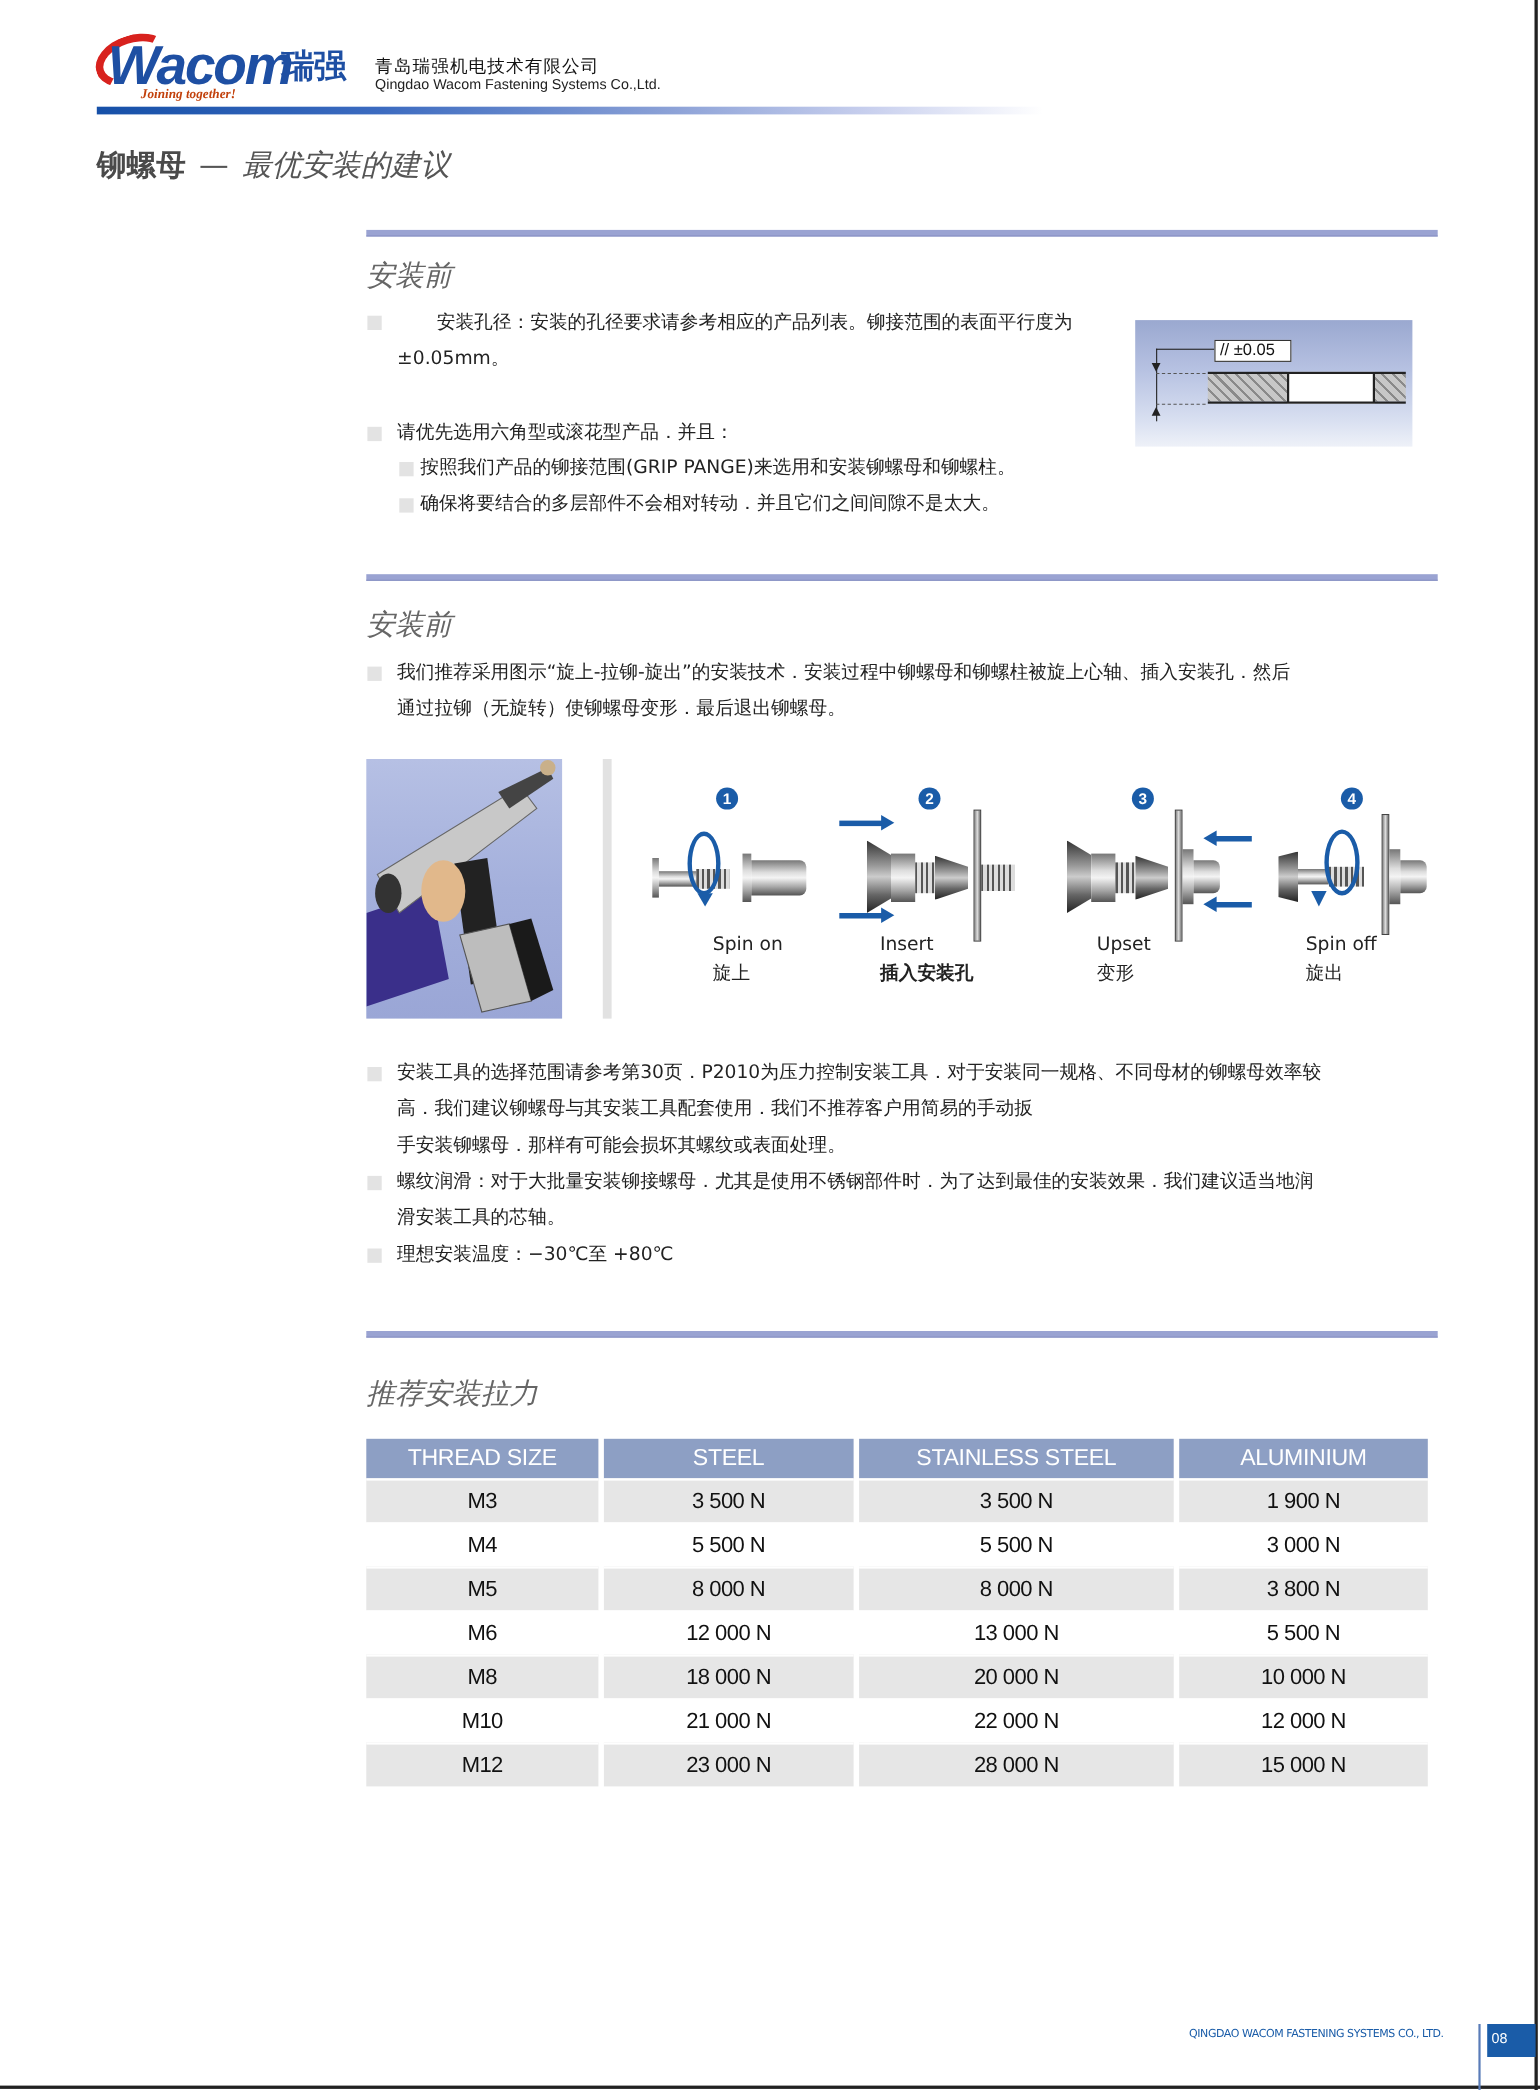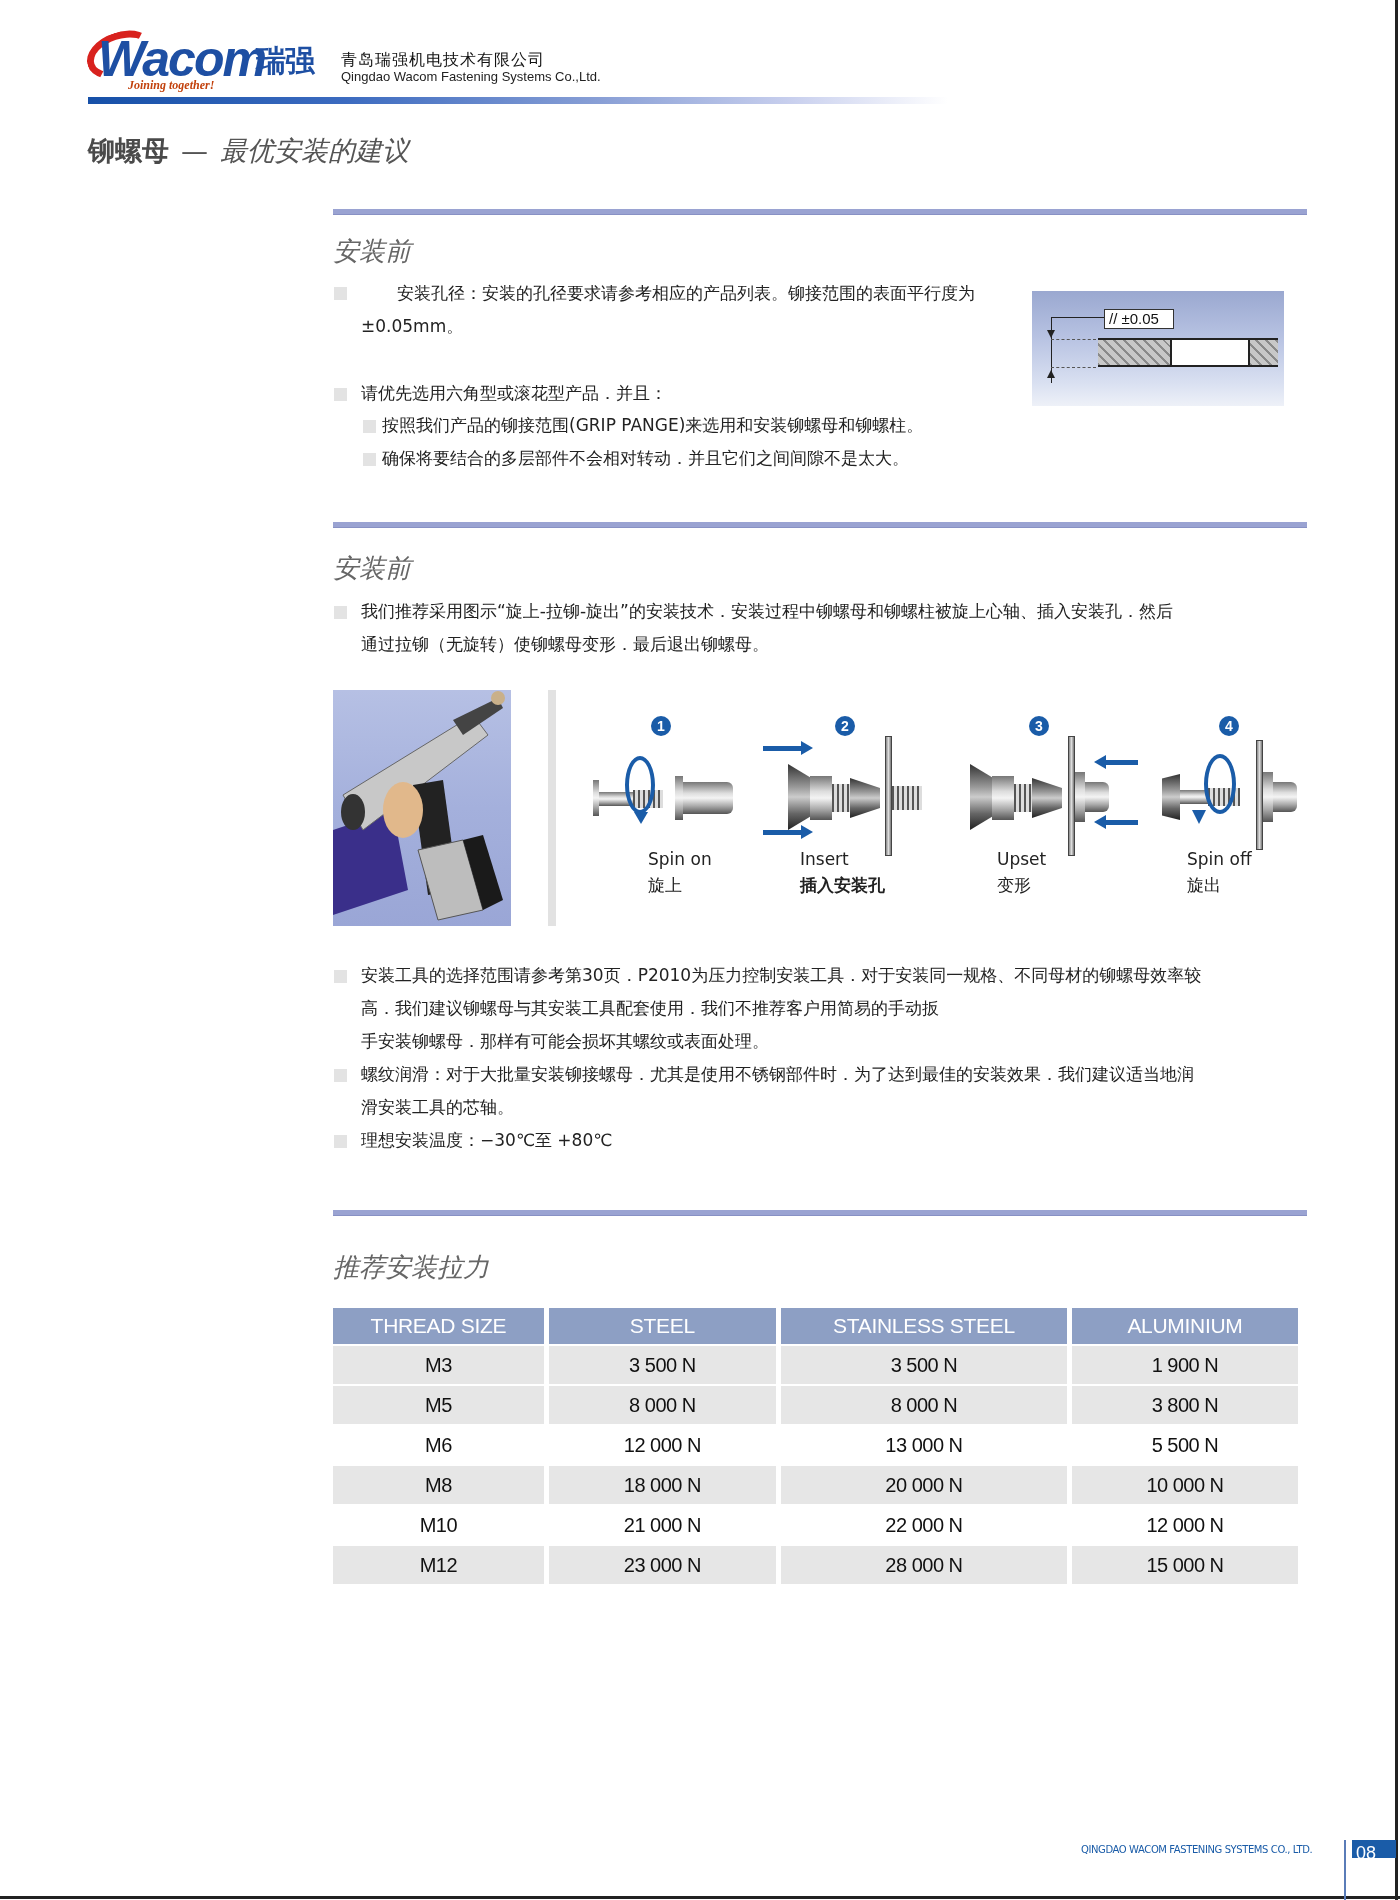--- a/index.html
+++ b/index.html
@@ -65,21 +65,21 @@
   
   .force-table { position: absolute; left: 333px; top: 1308px; width: 975px; border-collapse: separate; border-spacing: 5px 0; margin-left: -5px; }
   .force-table th { background: #8d9fc4; color: #fff; font-family: "Liberation Sans", sans-serif; font-weight: normal; font-size: 21px; height: 36px; text-align: center; letter-spacing: -0.3px; }
   .force-table td { height: 40px; text-align: center; font-family: "Liberation Sans", sans-serif; font-size: 20px; color: #111; letter-spacing: -0.5px; border-top: 2px solid #fff; }
   .force-table tr.sub td { font-family: "DejaVu Sans", sans-serif; font-size: 19px; height: 40px; letter-spacing: 0; }
   .force-table tr.shade td { background: #e6e6e6; }
 
   
   .footer-company { position: absolute; left: 1081px; top: 1845px; font-family: "DejaVu Sans", sans-serif; font-size: 10px; color: #1a5ca8; letter-spacing: -0.4px; line-height: 1; white-space: nowrap; }
   .footer-divider { position: absolute; left: 1344px; top: 1840px; width: 2px; height: 60px; background: #5a7cb8; }
-  .footer-page { position: absolute; left: 1352px; top: 1840px; width: 44px; height: 18px; background: #1a5ca8; color: #fff; font-family: "Liberation Sans", sans-serif; font-size: 18px; line-height: 26px; padding-left: 4px; }
+  .footer-page { position: absolute; left: 1352px; top: 1840px; width: 44px; height: 30px; background: #1a5ca8; color: #fff; font-family: "Liberation Sans", sans-serif; font-size: 13px; line-height: 26px; padding-left: 4px; }
 </style>
 </head>
 <body>
 
 <div class="page-border-right"></div>
 <div class="page-border-bottom"></div>
 
 <div class="logo">
   <div class="logo-swoosh"></div>
   <div class="logo-word">Wacom</div>
@@ -220,20 +220,26 @@
       <th style="width:228px;">ALUMINIUM</th>
     </tr>
   </thead>
   <tbody>
     <tr class="shade">
       <td>M3</td>
       <td>3 500 N</td>
       <td>3 500 N</td>
       <td>1 900 N</td>
     </tr>
+    <tr>
+      <td>M4</td>
+      <td>5 500 N</td>
+      <td>5 500 N</td>
+      <td>3 000 N</td>
+    </tr>
     <tr class="shade">
       <td>M5</td>
       <td>8 000 N</td>
       <td>8 000 N</td>
       <td>3 800 N</td>
     </tr>
     <tr>
       <td>M6</td>
       <td>12 000 N</td>
       <td>13 000 N</td>

